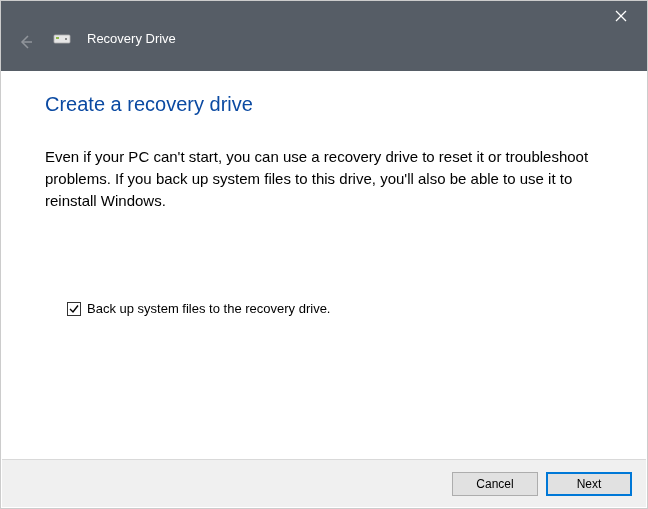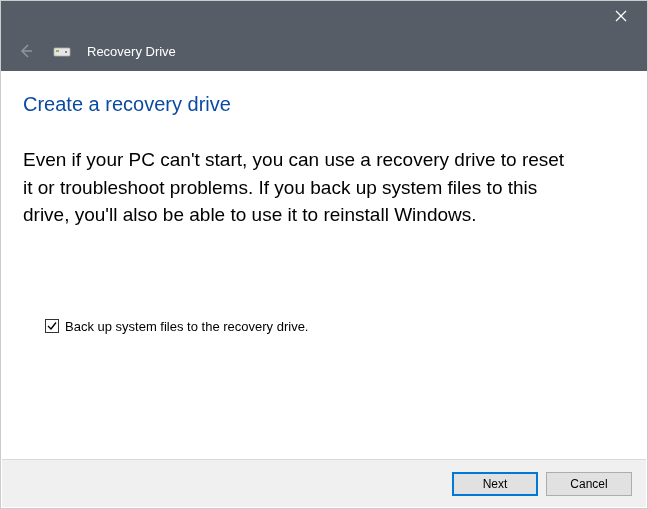--- a/index.html
+++ b/index.html
@@ -27,52 +27,51 @@
       align-items: center;
       justify-content: center;
       color: #fff;
       cursor: pointer;
     }
     .titlebar .close svg { width: 12px; height: 12px; }
     .header {
       height: 40px;
       background: #565d66;
       display: flex;
-      align-items: center;
       padding: 0 14px;
       color: #fff;
       gap: 16px;
     }
     .back-arrow {
       width: 22px; height: 22px;
       display: flex; align-items: center; justify-content: center;
       opacity: 0.35;
     }
     .back-arrow svg { width: 18px; height: 18px; }
     .drive-icon {
       width: 18px; height: 14px;
       display: inline-block;
     }
     .header-title {
       font-size: 13px;
       color: #fff;
     }
     .content {
-      padding: 22px 36px 0 22px;
+      padding: 22px 36px 0 44px;
       height: calc(100% - 30px - 40px - 48px);
       overflow: auto;
     }
     .page-title {
       font-size: 20px;
       font-weight: 400;
       color: #0b4aa2;
       margin-bottom: 30px;
     }
     .description {
-      font-size: 19px;
+      font-size: 15px;
       color: #000;
       line-height: 1.45;
       max-width: 555px;
       margin-bottom: 90px;
     }
     .checkbox-row {
       display: flex;
       align-items: center;
       gap: 6px;
       font-size: 13px;
@@ -154,15 +153,15 @@
     <span class="checkbox">
       <svg viewBox="0 0 12 12">
         <path d="M2 6 L5 9 L10 2.5" fill="none" stroke="#000" stroke-width="1.4"></path>
       </svg>
     </span>
     <span>Back up system files to the recovery drive.</span>
   </label>
 </div>
 
 <div class="button-bar">
+  <button class="btn">Cancel</button>
   <button class="btn primary">Next</button>
-  <button class="btn">Cancel</button>
 </div>
 
 </body></html>

